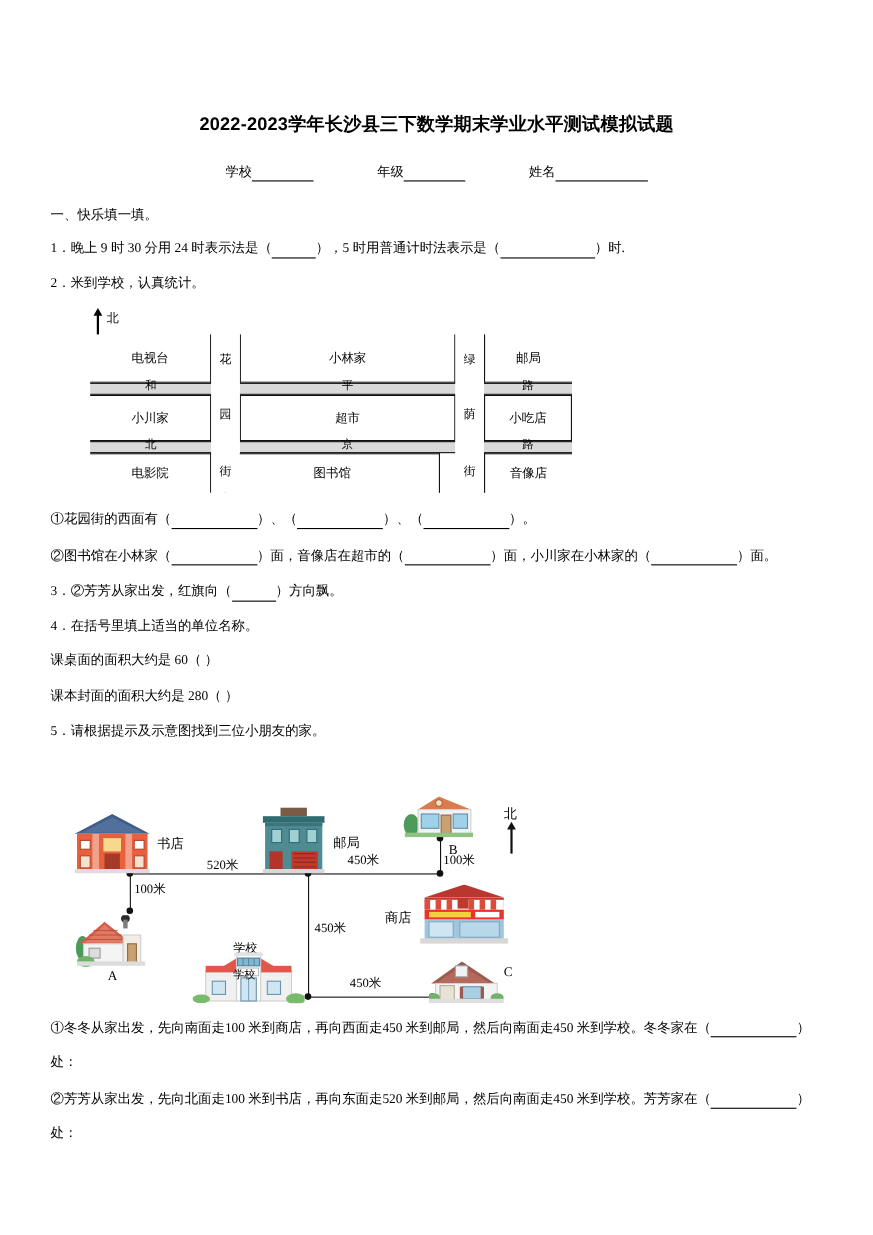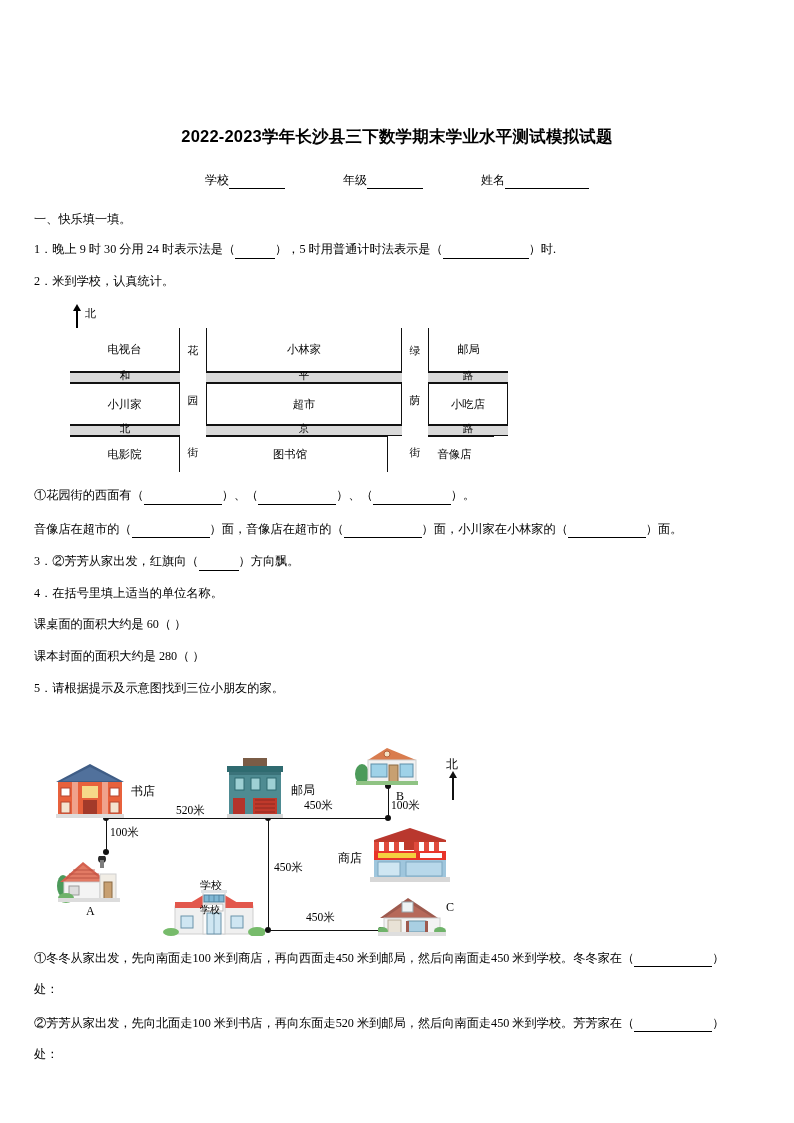--- a/index.html
+++ b/index.html
@@ -12,23 +12,22 @@
     height: 1123px;
     font-family: "Liberation Serif", "DejaVu Serif", serif;
     color: #000;
     position: relative;
     overflow: hidden;
   }
   .page {
     position: relative;
     width: 794px;
     height: 914px;
-    padding: 4px;
+    padding: 16px;
     box-sizing: border-box;
-    margin-top: 36px;
   }
 
   
   .doc-title {
     text-align: center;
     font-size: 16.5px;
     font-weight: bold;
     letter-spacing: 0.2px;
     margin: 0;
     padding-top: 86px;
@@ -302,21 +301,21 @@
         <div class="hroad" style="left:358px; top:97px; width:80px;">
           <span>路</span>
         </div>
 
         <div class="cell bx open-bottom open-left" style="left:0px; top:108px; width:110px; height:36px;">
           <span>电影院</span>
         </div>
         <div class="cell bx open-bottom" style="left:122px; top:108px; width:196px; height:36px;">
           <span>图书馆</span>
         </div>
-        <div class="cell bx open-bottom open-right" style="left:344px; top:108px; width:80px; height:36px;">
+        <div class="cell bx open-bottom open-right" style="left:358px; top:108px; width:80px; height:36px;">
           <span>音像店</span>
         </div>
 
         <div class="vstreet" style="left:110px; top:0px; height:144px;">
           <span class="ch" style="top:16px;">花</span>
           <span class="ch" style="top:66px;">园</span>
           <span class="ch" style="top:118px;">街</span>
         </div>
         <div class="vstreet" style="left:332px; top:0px; height:144px;">
           <span class="ch" style="top:16px;">绿</span>
@@ -325,21 +324,21 @@
         </div>
 
       </div>
     </div>
 
     <div class="sub-q">
       <span>①花园街的西面有（</span><span class="blank b-lg"></span><span>）、（</span><span class="blank b-lg"></span><span>）、（</span><span class="blank b-lg"></span><span>）。</span>
     </div>
 
     <div class="sub-q">
-      <span>音像店在超市的（</span><span class="blank b-lg"></span><span>）面，音像店在超市的（</span><span class="blank b-lg"></span><span>）面，小川家在小林家的（</span><span class="blank b-lg"></span><span>）面。</span>
+      <span>②图书馆在小林家（</span><span class="blank b-lg"></span><span>）面，音像店在超市的（</span><span class="blank b-lg"></span><span>）面，小川家在小林家的（</span><span class="blank b-lg"></span><span>）面。</span>
     </div>
 
     <div class="q">
       <span>3．</span><span>②芳芳从家出发，红旗向（</span><span class="blank b-sm"></span><span>）方向飘。</span>
     </div>
 
     <div class="q">
       <span>4．</span><span>在括号里填上适当的单位名称。</span>
     </div>
     <div class="unit-line">课桌面的面积大约是 60（  ）</div>

